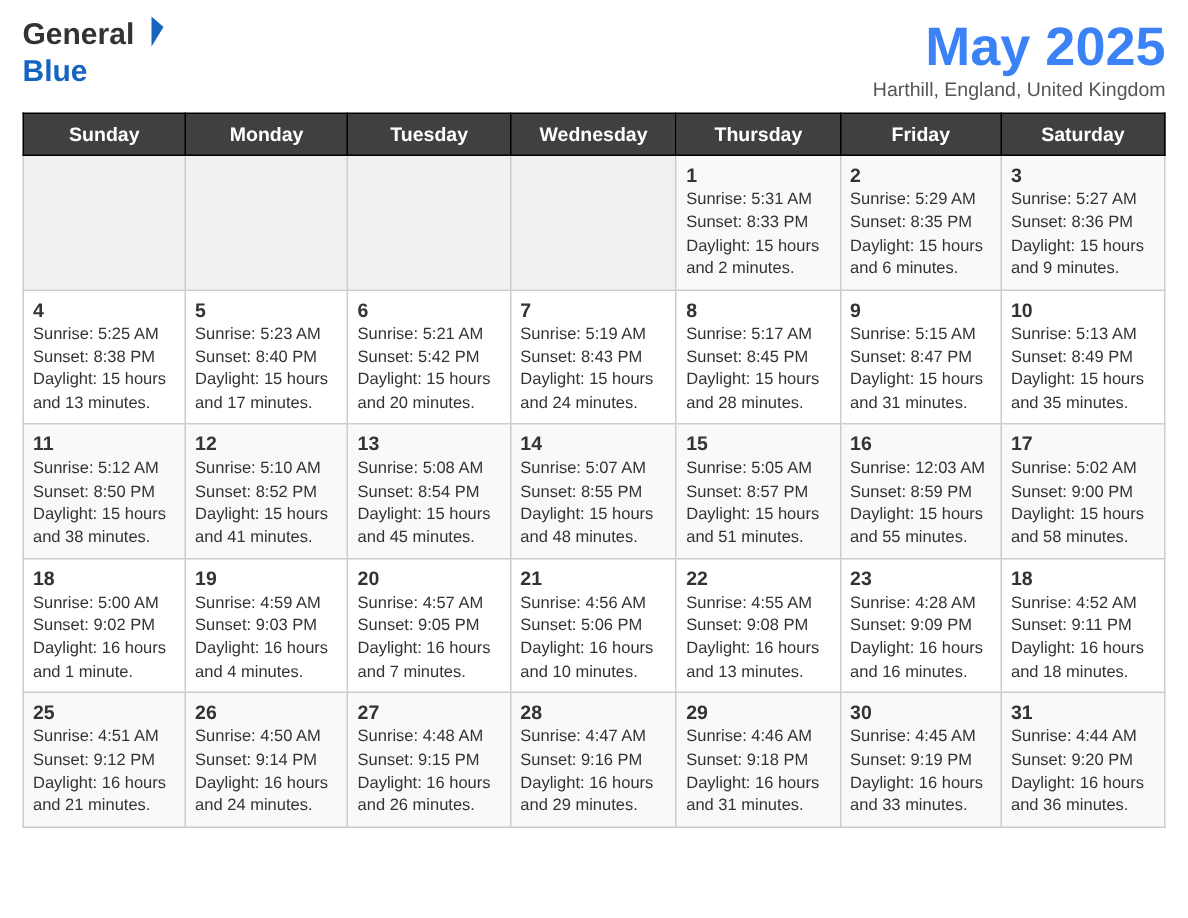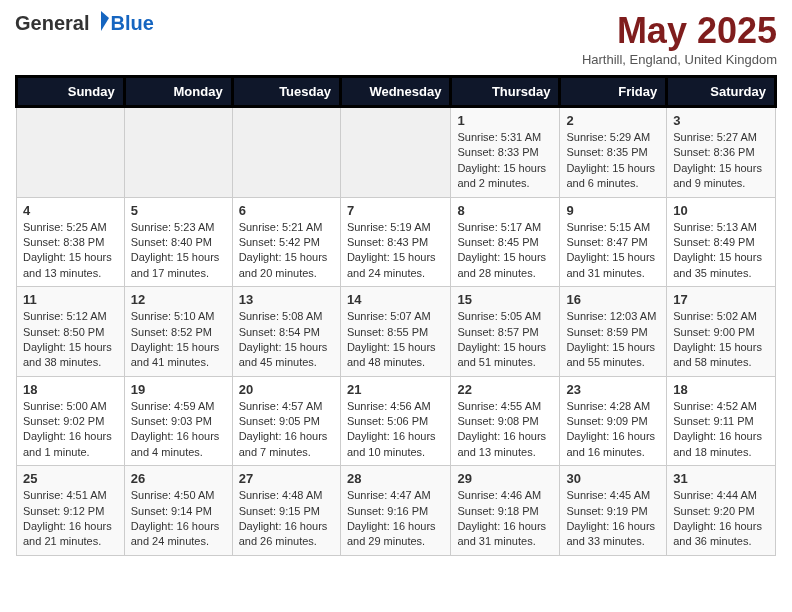--- a/index.html
+++ b/index.html
@@ -11,50 +11,51 @@
       padding: 10px 15px 15px;
     }
     .header-area {
       display: flex;
       justify-content: space-between;
       align-items: flex-start;
       margin-bottom: 8px;
     }
     .logo {
       display: flex;
-      align-items: center;
+      flex-direction: column;
+      align-items: flex-start;
     }
     .logo-row {
       display: flex;
       align-items: center;
     }
     .title-area {
       text-align: right;
     }
     .month-title {
       font-size: 36px;
       font-weight: bold;
-      color: #7f1d1d;
+      color: #3b82f6;
     }
     .location-title {
       font-size: 13px;
       color: #555;
     }
     .calendar {
       width: 100%;
       border-collapse: collapse;
       border: 1px solid #ccc;
     }
     .calendar th {
-      background-color: #0f172a;
+      background-color: #404040;
       color: #fff;
-      text-align: right;
+      text-align: center;
       padding: 6px 8px;
       font-size: 13px;
-      border: 3px solid #000000;
+      border: 1px solid #000000;
     }
     .calendar td {
       vertical-align: top;
       padding: 5px 6px;
       border: 1px solid #ccc;
       width: 113px;
       min-height: 80px;
       font-size: 11px;
       color: #333;
       background: #fff;

